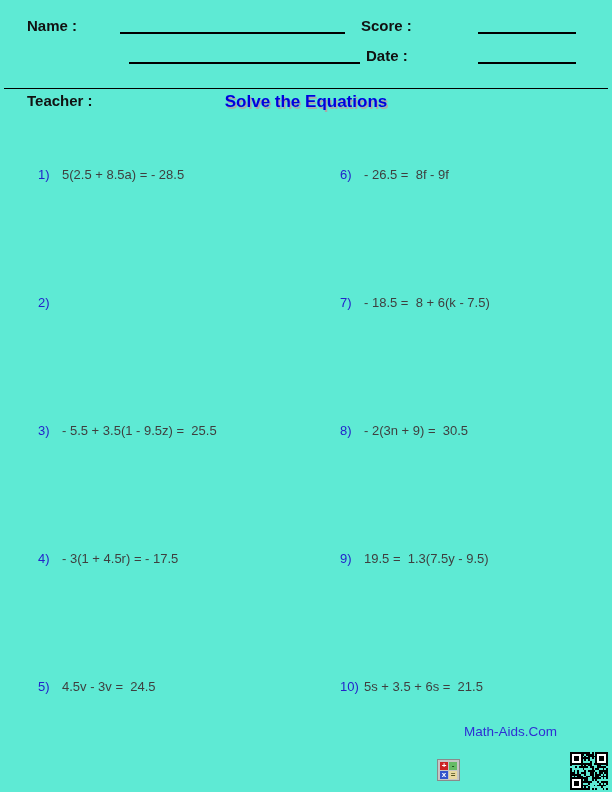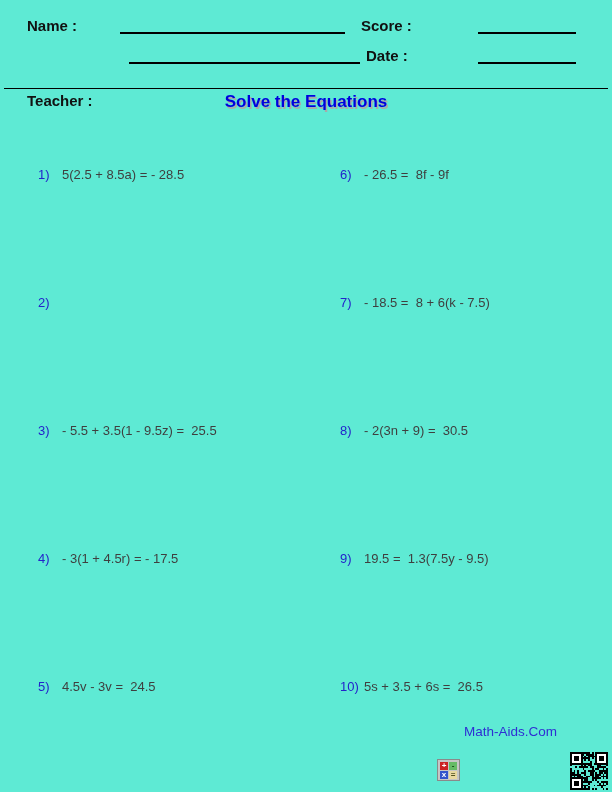--- a/index.html
+++ b/index.html
@@ -155,21 +155,21 @@
   <div class="abs problem col-right row-3">
     <span class="prob-num">8)</span>
     <span class="prob-eq">- 2(3n + 9) =  30.5</span>
   </div>
   <div class="abs problem col-right row-4">
     <span class="prob-num">9)</span>
     <span class="prob-eq">19.5 =  1.3(7.5y - 9.5)</span>
   </div>
   <div class="abs problem col-right row-5">
     <span class="prob-num">10)</span>
-    <span class="prob-eq">5s + 3.5 + 6s =  26.5</span>
+    <span class="prob-eq">5s + 3.5 + 6s =  21.5</span>
   </div>
 
   <div class="abs logo">
     <span class="logo-cell cell-plus">+</span>
     <span class="logo-cell cell-minus">-</span>
     <span class="logo-cell cell-times">x</span>
     <span class="logo-cell cell-equals">=</span>
   </div>
   <a class="abs brand-link">Math-Aids.Com</a>
   <svg class="abs qr" viewBox="0 0 21 21" shape-rendering="crispEdges">

